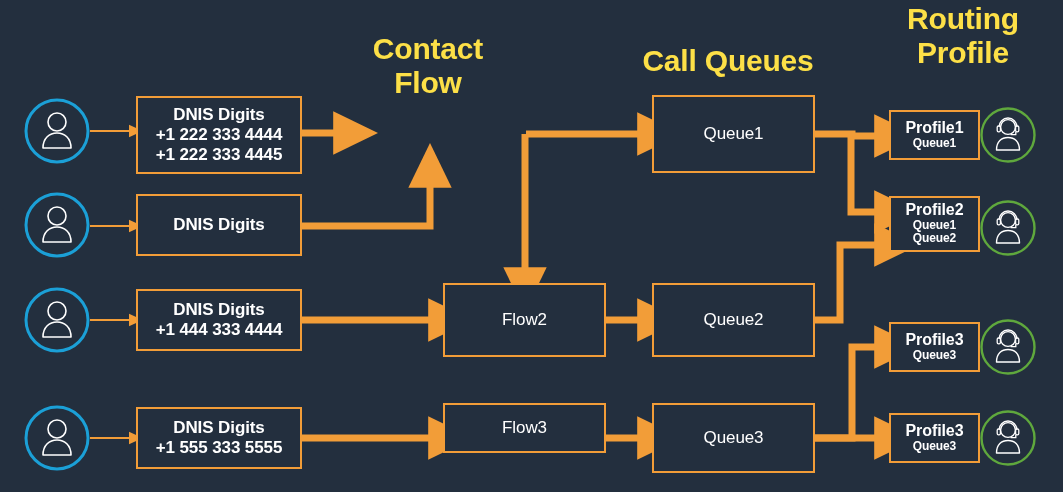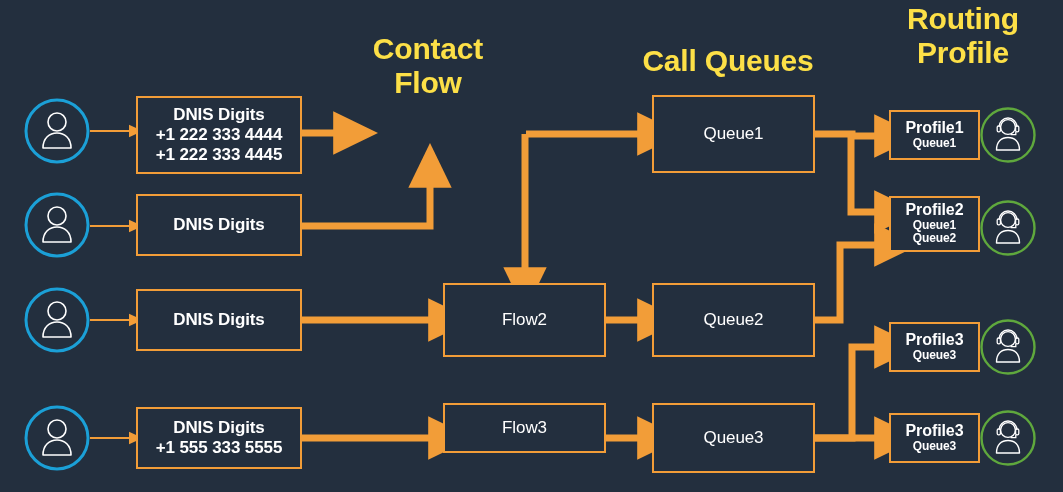--- a/index.html
+++ b/index.html
@@ -161,20 +161,21 @@
     <div class="node dnis" style="left: 136px; top: 96px; width: 166px; height: 78px;">
       <div class="l1">DNIS Digits</div>
       <div class="l2">+1 222 333 4444</div>
       <div class="l3">+1 222 333 4445</div>
     </div>
     <div class="node dnis" style="left: 136px; top: 194px; width: 166px; height: 62px;">
       <div class="l1">DNIS Digits</div>
     </div>
     <div class="node dnis" style="left: 136px; top: 289px; width: 166px; height: 62px;">
       <div class="l1">DNIS Digits</div>
+      <div class="l2">+1 444 333 4444</div>
     </div>
     <div class="node dnis" style="left: 136px; top: 407px; width: 166px; height: 62px;">
       <div class="l1">DNIS Digits</div>
       <div class="l2">+1 555 333 5555</div>
     </div>
     <div class="node plain" style="left: 443px; top: 283px; width: 163px; height: 74px;">
       <div class="l1">Flow2</div>
     </div>
     <div class="node plain" style="left: 443px; top: 403px; width: 163px; height: 50px;">
       <div class="l1">Flow3</div>

